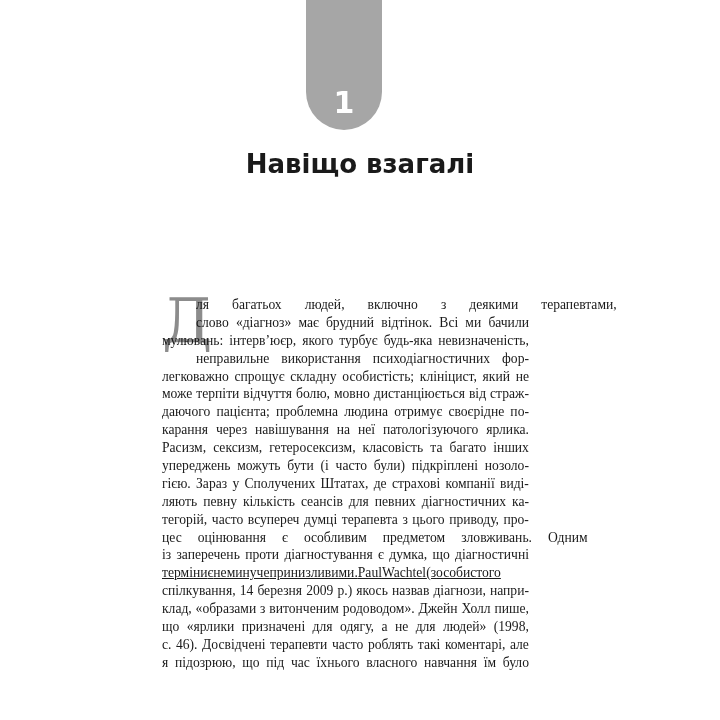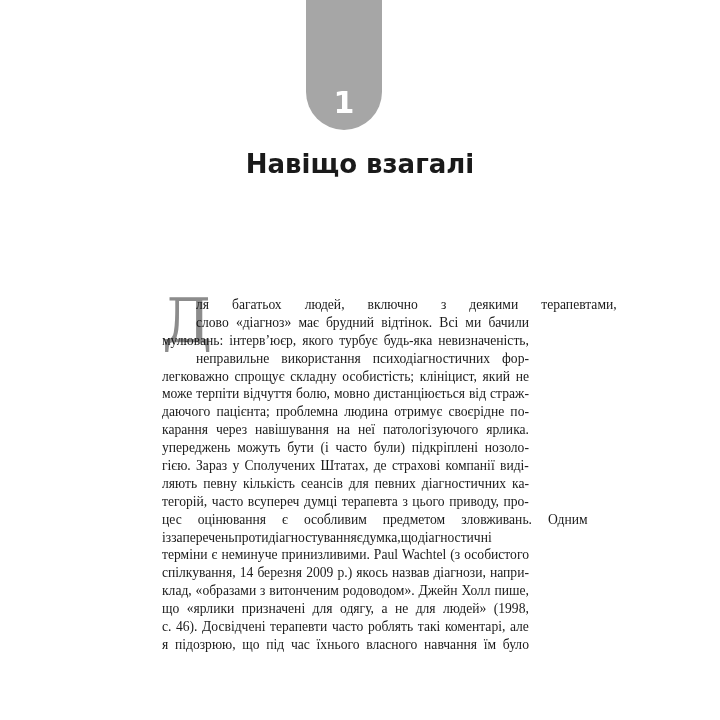--- a/index.html
+++ b/index.html
@@ -110,20 +110,29 @@
     <span class="line" style="display: flex; justify-content: space-between;">
         <span>карання</span>
         <span>через</span>
         <span>навішування</span>
         <span>на</span>
         <span>неї</span>
         <span>патологізуючого</span>
         <span>ярлика.</span>
       </span>
     <span class="line" style="display: flex; justify-content: space-between;">
+        <span>Расизм,</span>
+        <span>сексизм,</span>
+        <span>гетеросексизм,</span>
+        <span>класовість</span>
+        <span>та</span>
+        <span>багато</span>
+        <span>інших</span>
+      </span>
+    <span class="line" style="display: flex; justify-content: space-between;">
         <span>упереджень</span>
         <span>можуть</span>
         <span>бути</span>
         <span>(і</span>
         <span>часто</span>
         <span>були)</span>
         <span>підкріплені</span>
         <span>нозоло-</span>
       </span>
     <span class="line" style="display: flex; justify-content: space-between;">
@@ -160,31 +169,31 @@
       </span>
     <span class="line" style="display: flex; justify-content: space-between; gap: 16px;">
         <span>цес</span>
         <span>оцінювання</span>
         <span>є</span>
         <span>особливим</span>
         <span>предметом</span>
         <span>зловживань.</span>
         <span>Одним</span>
       </span>
-    <span class="line" style="display: flex; justify-content: flex-start;">
+    <span class="line" style="display: flex; justify-content: space-between;">
         <span>із</span>
         <span>заперечень</span>
         <span>проти</span>
         <span>діагностування</span>
         <span>є</span>
         <span>думка,</span>
         <span>що</span>
         <span>діагностичні</span>
       </span>
-    <span class="line" style="display: flex; justify-content: space-between;">
+    <span class="line" style="display: flex;  text-decoration: underline;">
         <span>терміни</span>
         <span>є</span>
         <span>неминуче</span>
         <span>принизливими.</span>
         <span>Paul</span>
         <span>Wachtel</span>
         <span>(з</span>
         <span>особистого</span>
       </span>
     <span class="line" style="display: flex; justify-content: space-between;">

